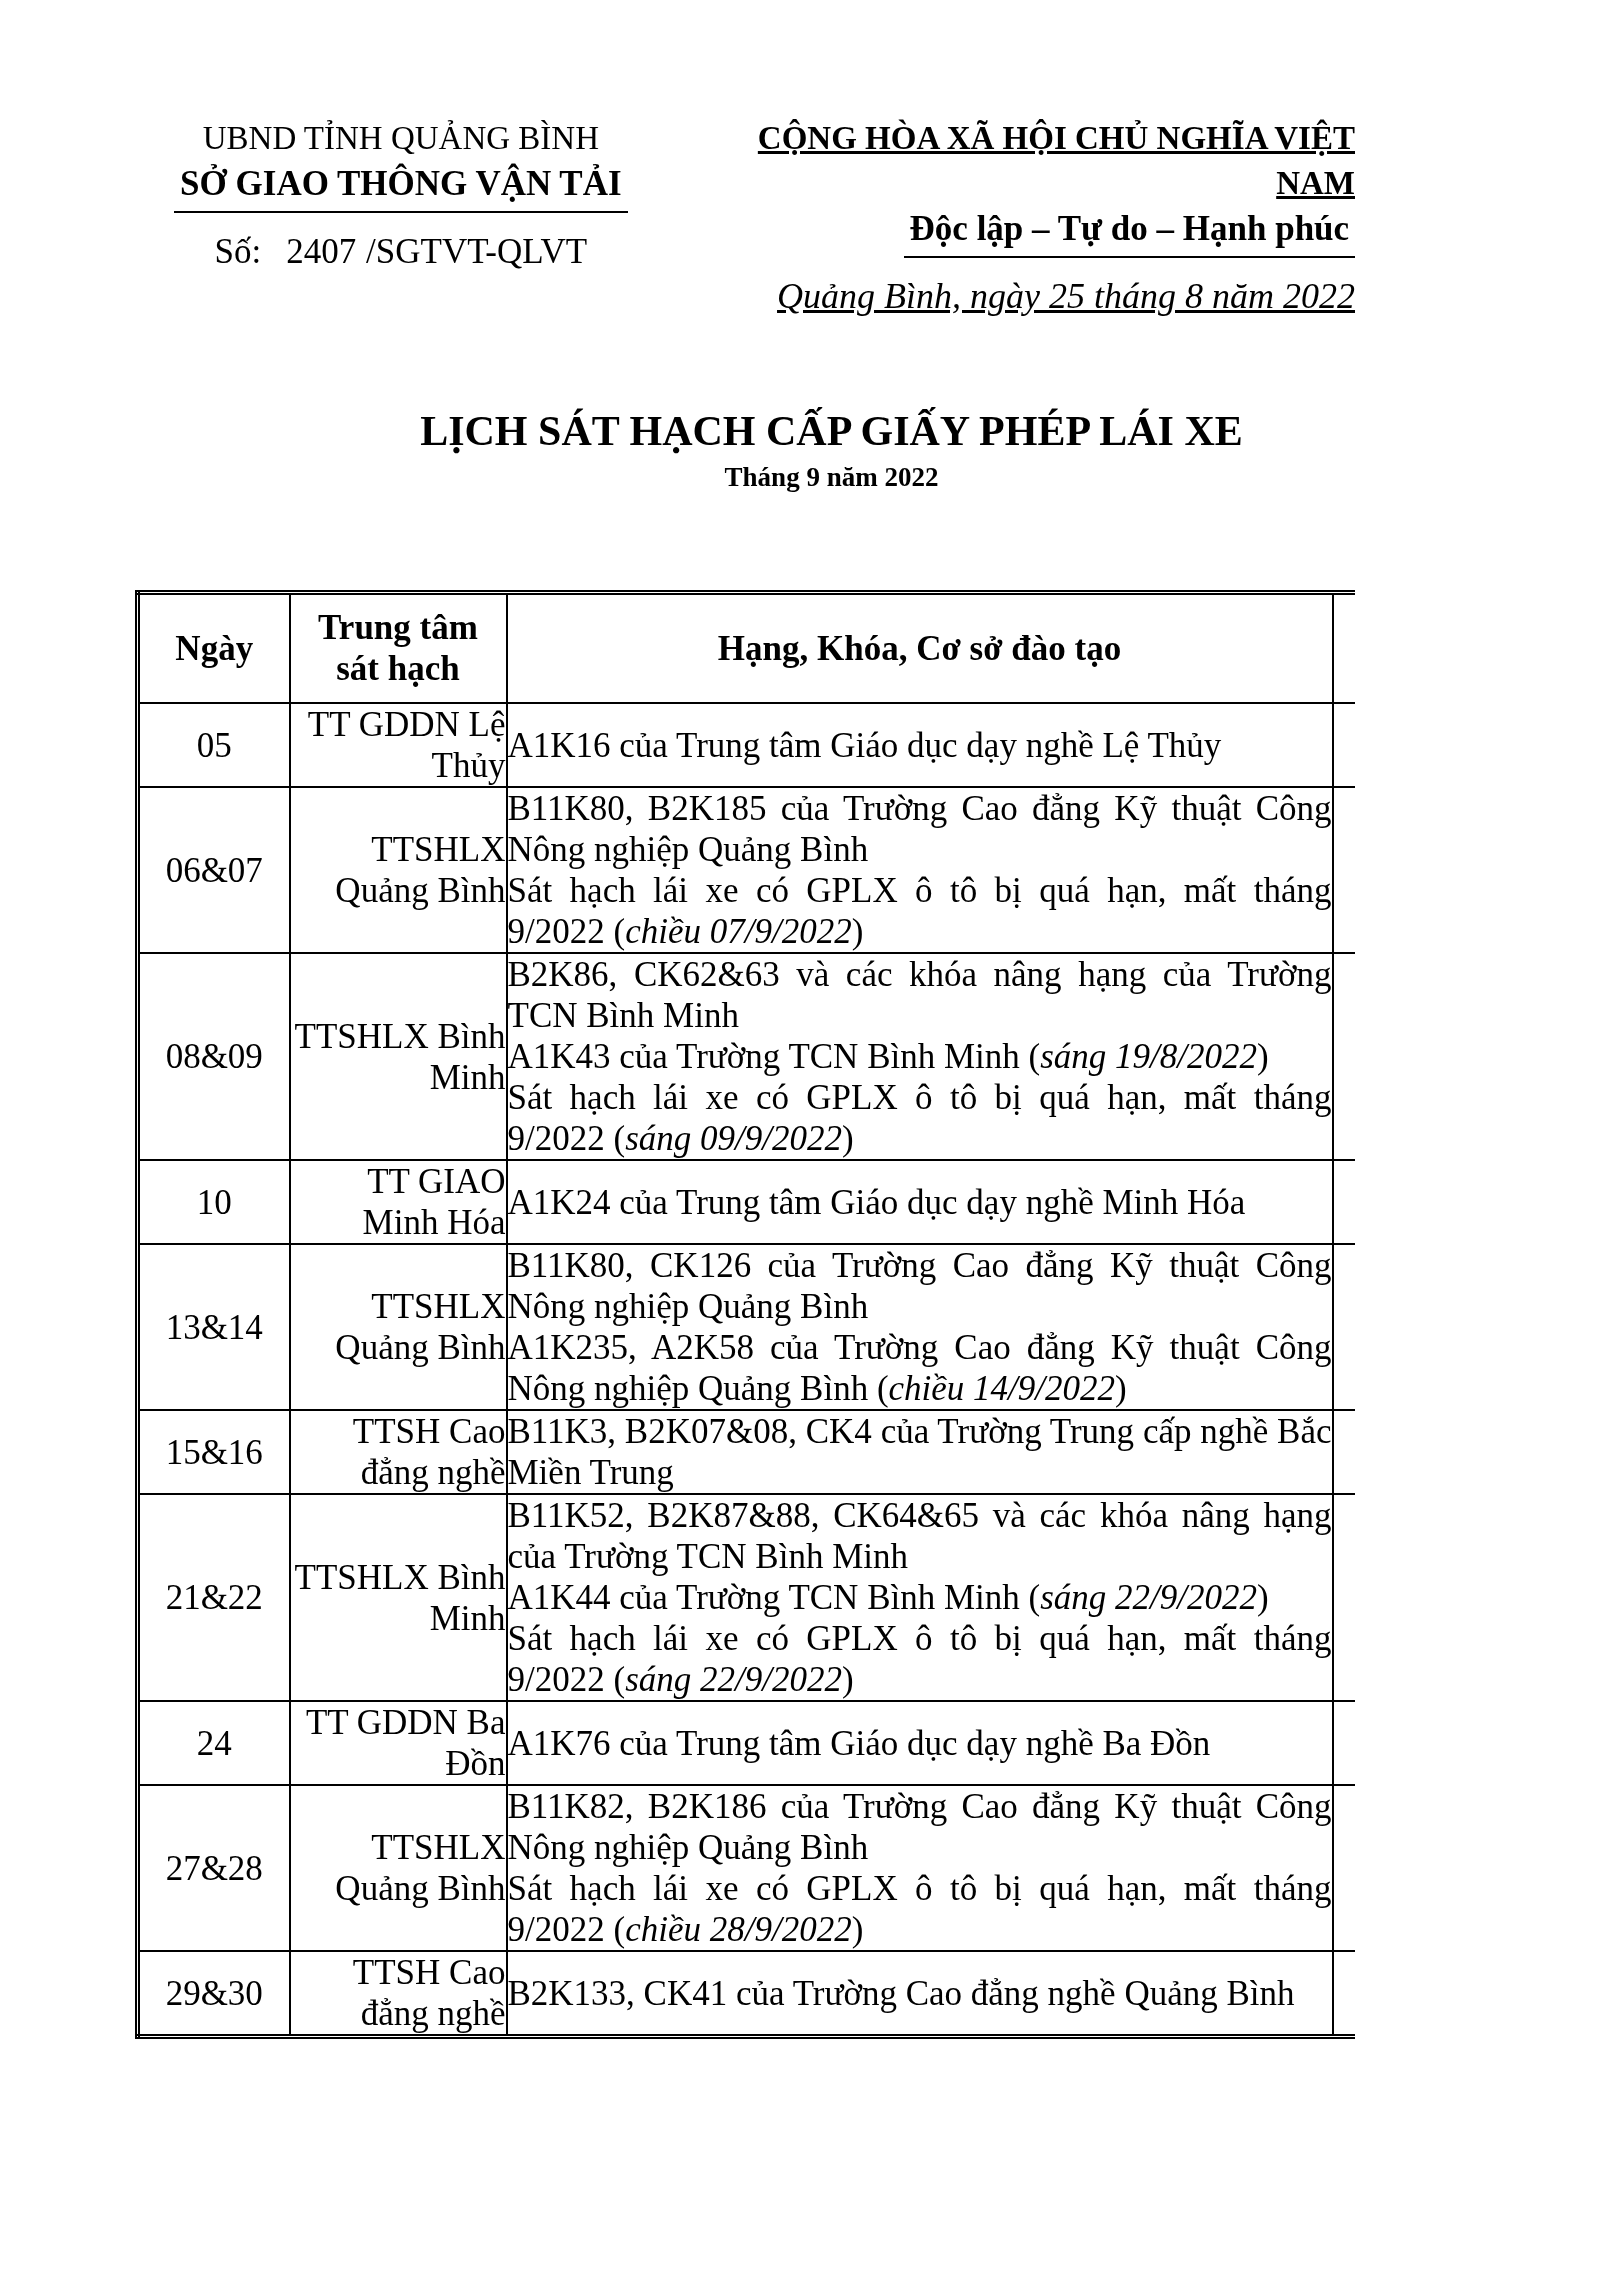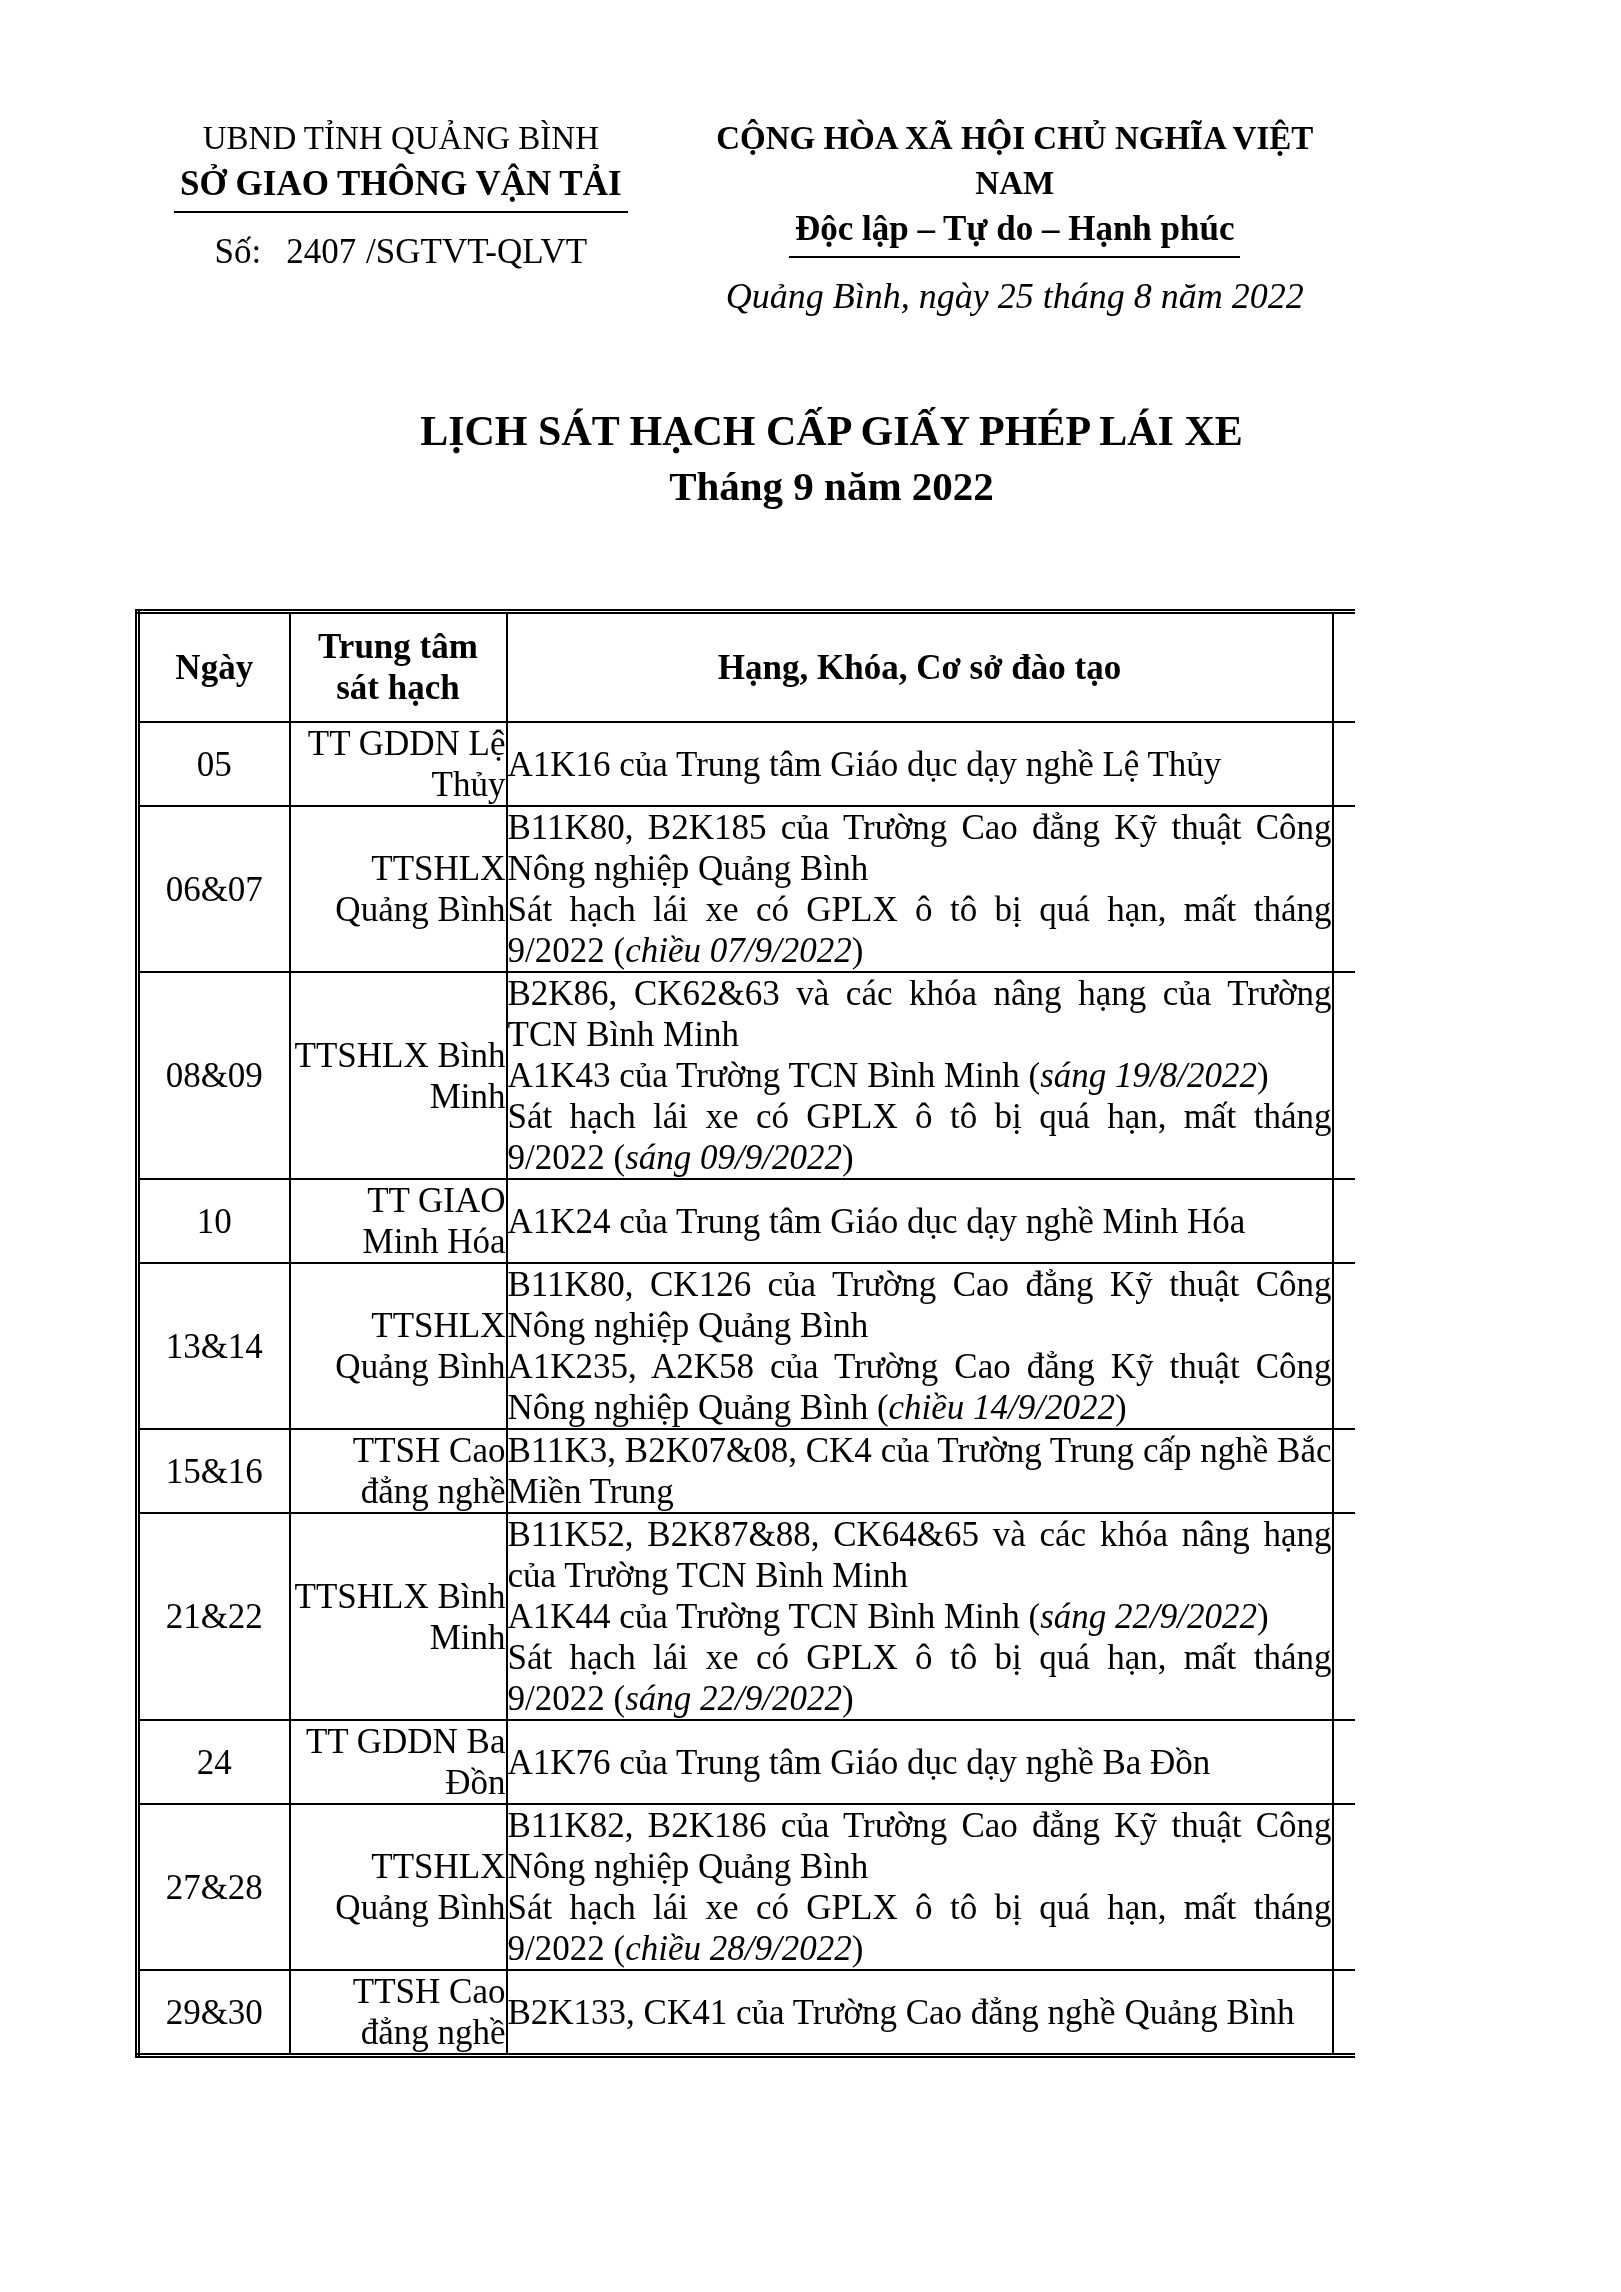--- a/index.html
+++ b/index.html
@@ -8,32 +8,32 @@
     width: 1355px;
     height: 2293px;
     background: #ffffff;
     color: #000000;
     font-family: "Liberation Serif", "DejaVu Serif", serif;
     overflow: hidden;
   }
   
   .hdr { display: flex; margin-top: 116px; }
   .hdr-left  { width: 608px; margin-left: 137px; text-align: center; line-height: 45px; }
-  .hdr-right { width: 784px; margin-left: 9.8px;  text-align: center; line-height: 45px; }
+  .hdr-right { width: 784px; margin-left: 9.8px;  text-align: right; line-height: 45px; text-decoration: underline; }
   .hdr-small   { font-size: 33px; }
   .hdr-small-b { font-size: 33px; font-weight: bold; }
   .hdr-big-b   { font-size: 35px; font-weight: bold; }
   .u { display: inline-block; border-bottom: 2.9px solid #000; padding: 0 5.9px 4.9px 5.9px; }
   .num-line { font-size: 35px; margin-top: 15.7px; }
   .num-val  { margin-left: 25px; margin-right: 9.8px; }
   .place-date { font-size: 36px; font-style: italic; margin-top: 15.7px; }
   
   .title-block { margin-left: 135px; width: 1393px; text-align: center; margin-top: 84px; line-height: 1.35; }
   .title-l1 { font-size: 42px; font-weight: bold; }
-  .title-l2 { font-size: 41px; font-weight: bold; }
+  .title-l2 { font-size: 27px; font-weight: bold; }
   
   table.sched {
     border-collapse: collapse;
     table-layout: fixed;
     width: 1393px;
     margin-left: 135px;
     margin-top: 94px;
     border: 5.9px double #000;
     font-size: 35px;
     line-height: 41px;

